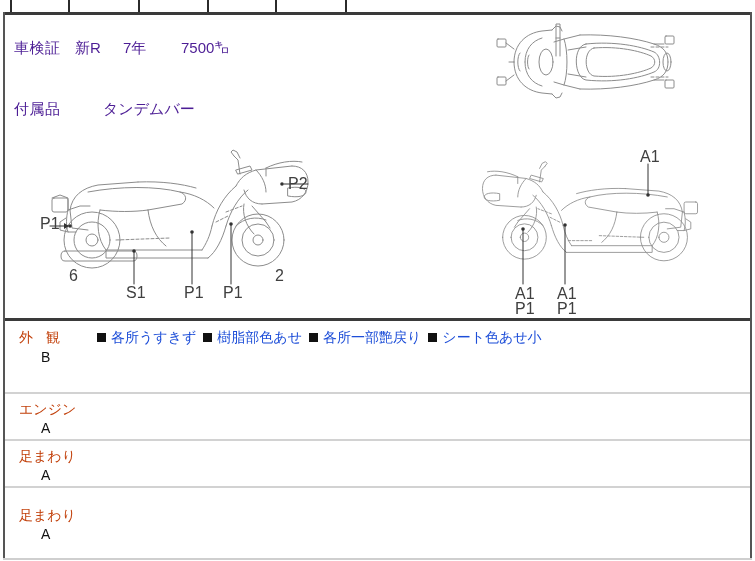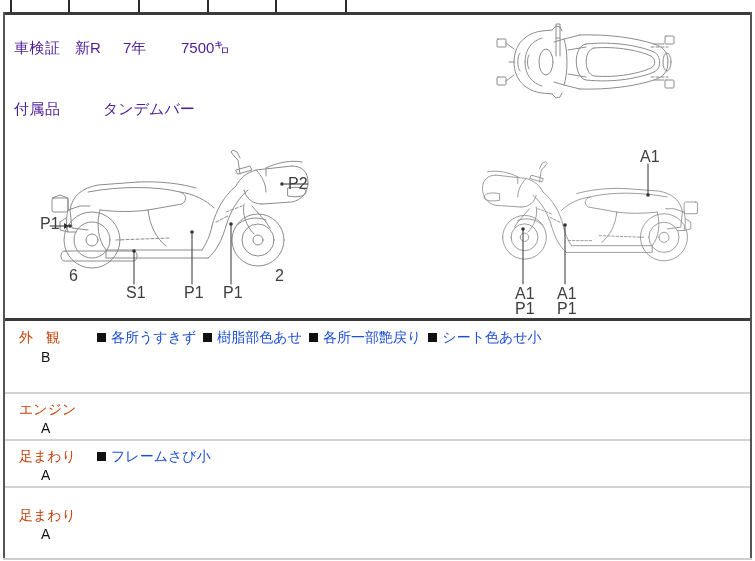--- a/index.html
+++ b/index.html
@@ -443,23 +443,20 @@
   </div>
 
   <div class="cond-row" style="top:394px; height:45px;">
     <div class="cond-cat" style="top:7px;">エンジン</div>
     <div class="cond-grade" style="top:26px;">A</div>
   </div>
 
   <div class="cond-row" style="top:441px; height:45px;">
     <div class="cond-cat" style="top:7px;">足まわり</div>
     <div class="cond-grade" style="top:26px;">A</div>
-    <div class="cond-items" style="top:7px;">
-      <span class="item"><span class="bullet"></span><span>フレームさび小</span></span>
-    </div>
   </div>
 
   <div class="cond-row" style="top:500px; height:70px;">
     <div class="cond-cat" style="top:7px;">足まわり</div>
     <div class="cond-grade" style="top:26px;">A</div>
     <div class="cond-items" style="top:7px;"></div>
   </div>
 
 </div>
 

